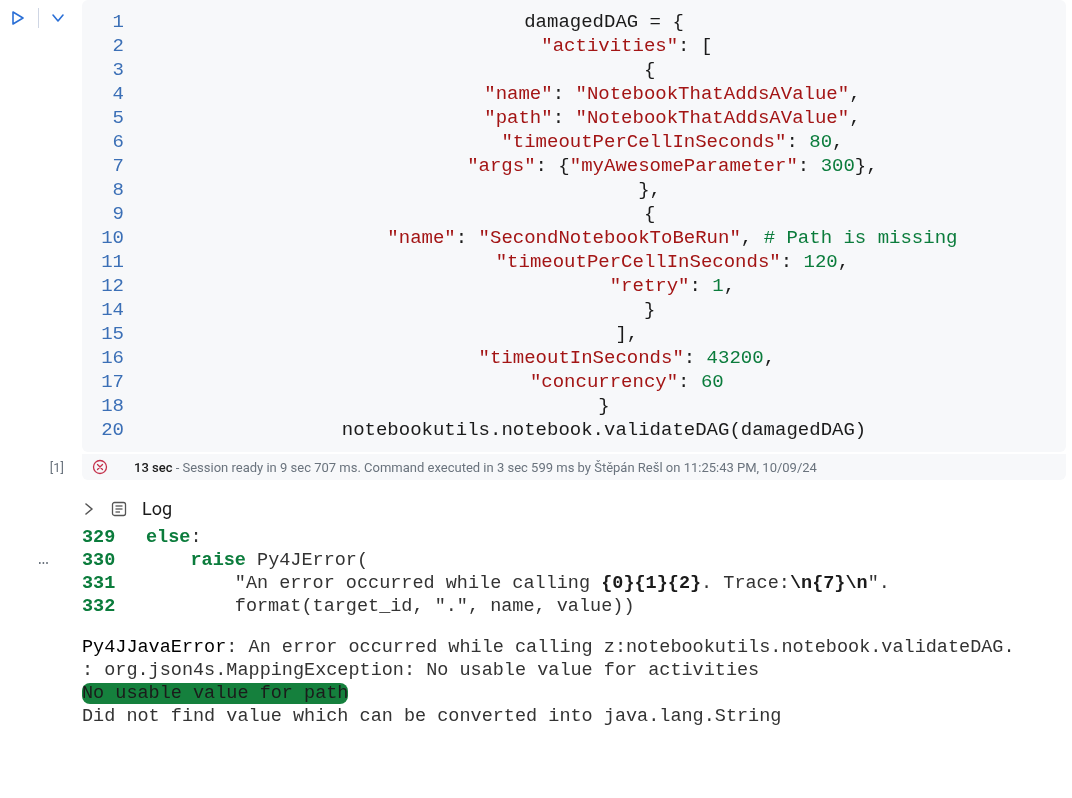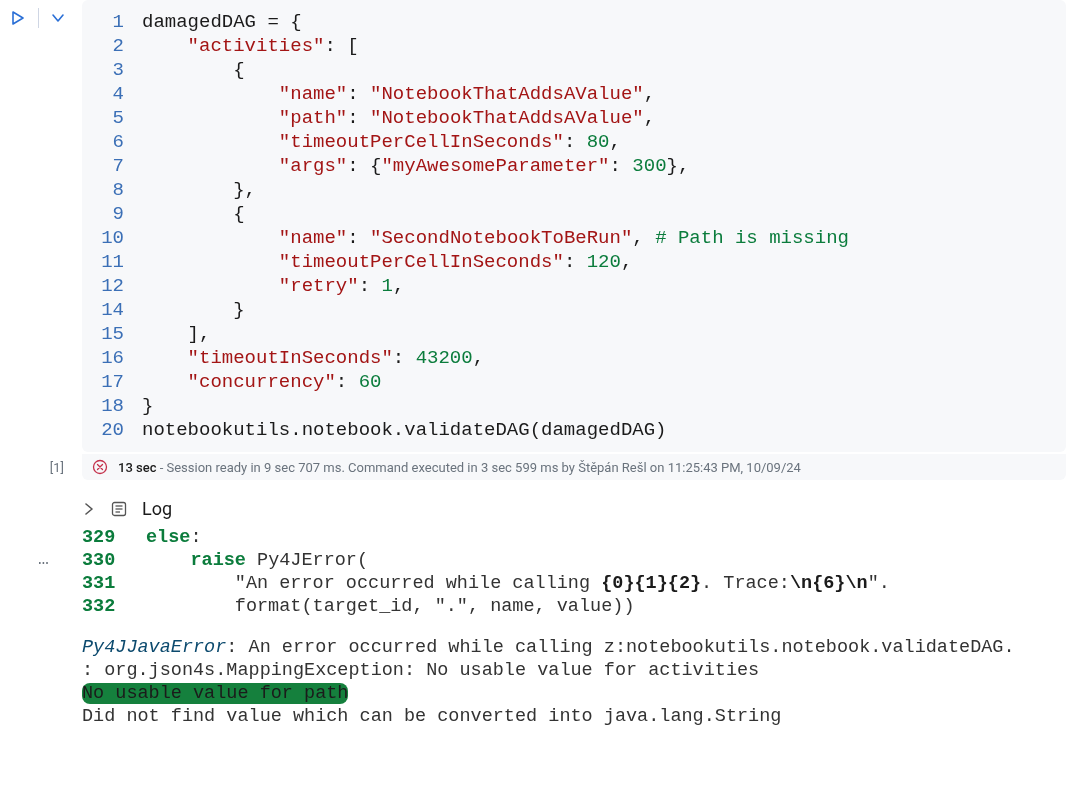--- a/index.html
+++ b/index.html
@@ -51,20 +51,21 @@
     .lineno {
       width: 60px;
       text-align: right;
       padding-right: 18px;
       color: #3b6fb6;
       user-select: none;
       flex-shrink: 0;
     }
     .code-content {
       flex: 1;
+      text-align: center;
     }
     .tok-var   { color: #1b1b1b; }
     .tok-str   { color: #a31515; }
     .tok-num   { color: #0b7c3c; }
     .tok-punct { color: #1b1b1b; }
     .tok-comment { color: #0b7c3c; }
     .tok-call  { color: #1b1b1b; }
     .exec-row {
       display: flex;
       align-items: center;
@@ -78,21 +79,21 @@
       color: #6a737d;
       font-size: 13px;
     }
     .exec-body {
       flex: 1;
       background: #f7f8fa;
       border-radius: 0 0 6px 6px;
       display: flex;
       align-items: center;
       padding: 5px 10px;
-      gap: 10px;
+      gap: 26px;
       font-size: 13px;
       color: #6a737d;
       margin-right: 6px;
     }
     .err-icon svg { display: block; }
     .exec-time { color: #1b1b1b; font-weight: 500; }
     .log-row {
       display: flex;
       align-items: center;
       padding-left: 82px;
@@ -124,21 +125,21 @@
     .out-lineno {
       display: inline-block;
       width: 64px;
       text-align: left;
       padding-right: 8px;
       color: #0b7c3c;
       font-weight: 700;
     }
     .out-kw { color: #0b7c3c; font-weight: 700; }
     .out-bold { font-weight: 700; }
-    .out-err { color: #0c4a6e; font-style: italic; }
+    .out-err { color: #000000; }
     .out-plain { color: #333; }
     .out-hl { background: #15803d; border-radius: 8px; }
   </style>
 </head>
 <body>
 
 <div class="cell-container">
   <div class="cell-gutter">
     <div class="run-controls">
       <span class="run-btn">
@@ -206,21 +207,21 @@
       </svg>
   </span>
   <span class="log-label">Log</span>
 </div>
 
 <div class="output-area">
   <span class="more-menu">…</span>
   <div id="output-trace">
       <div class="out-line"><span class="out-lineno">329</span><span class="out-kw">else</span><span class="out-plain">:</span></div>
       <div class="out-line"><span class="out-lineno">330</span><span class="out-plain">    </span><span class="out-kw">raise</span><span class="out-plain"> Py4JError(</span></div>
-      <div class="out-line"><span class="out-lineno">331</span><span class="out-plain">        "An error occurred while calling </span><span class="out-bold">{0}{1}{2}</span><span class="out-plain">. Trace:</span><span class="out-bold">\n{6}\n</span><span class="out-plain">".</span></div>
+      <div class="out-line"><span class="out-lineno">331</span><span class="out-plain">        "An error occurred while calling </span><span class="out-bold">{0}{1}{2}</span><span class="out-plain">. Trace:</span><span class="out-bold">\n{7}\n</span><span class="out-plain">".</span></div>
       <div class="out-line"><span class="out-lineno">332</span><span class="out-plain">        format(target_id, ".", name, value))</span></div>
     </div>
   <div style="height:18px"></div>
   <div id="output-error">
       <div class="out-line"><span class="out-err">Py4JJavaError</span><span class="out-plain">: An error occurred while calling z:notebookutils.notebook.validateDAG.</span></div>
       <div class="out-line"><span class="out-plain">: org.json4s.MappingException: No usable value for activities</span></div>
       <div class="out-line"><span class="out-hl">No usable value for path</span></div>
       <div class="out-line"><span class="out-plain">Did not find value which can be converted into java.lang.String</span></div>
     </div>
 </div>

